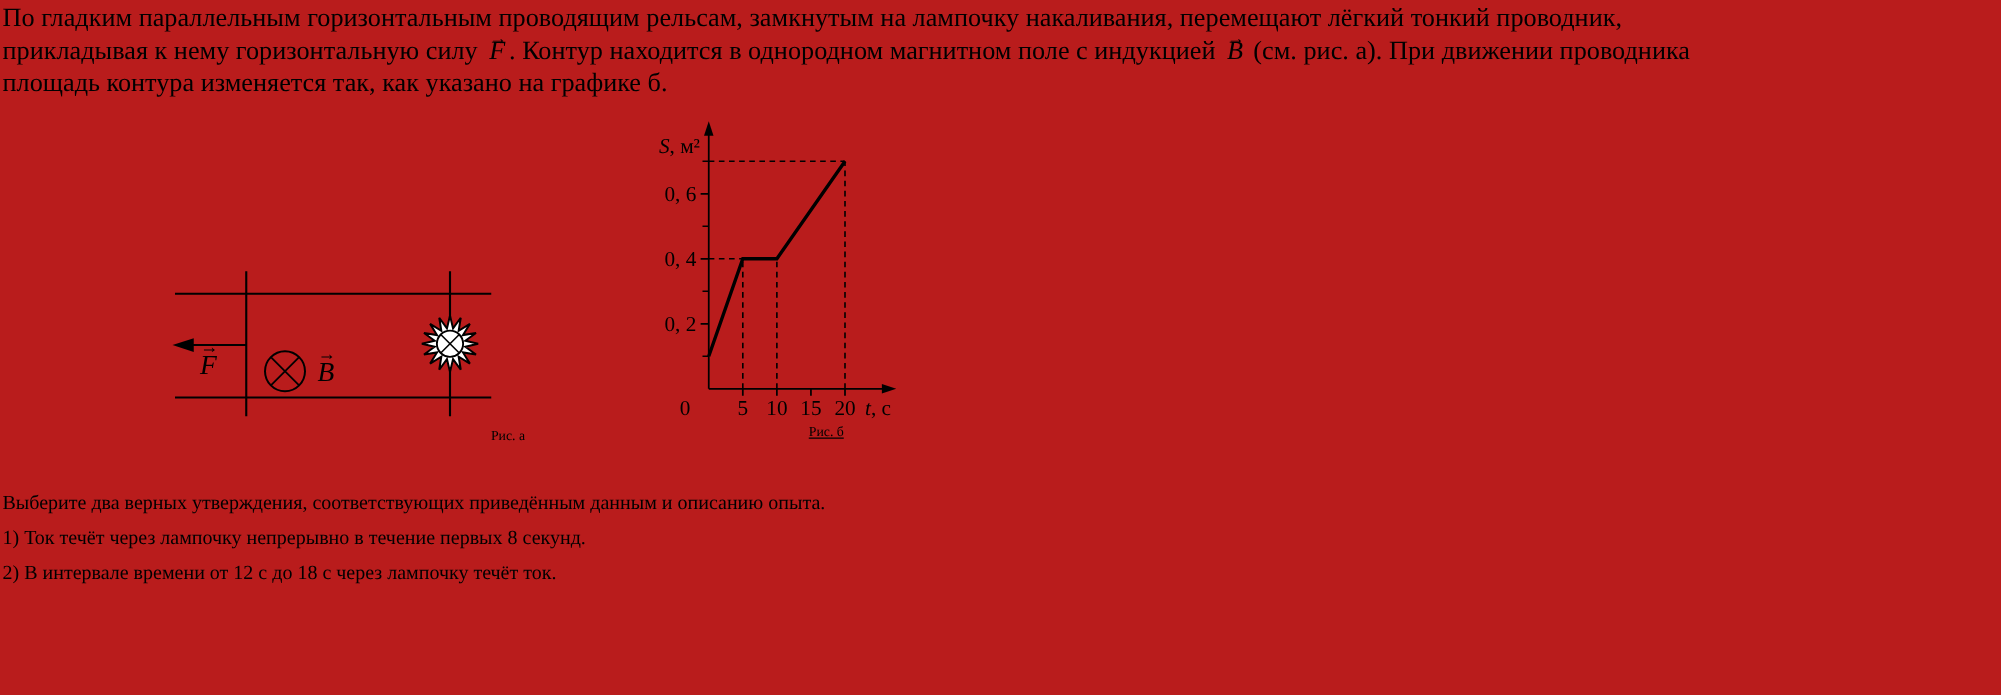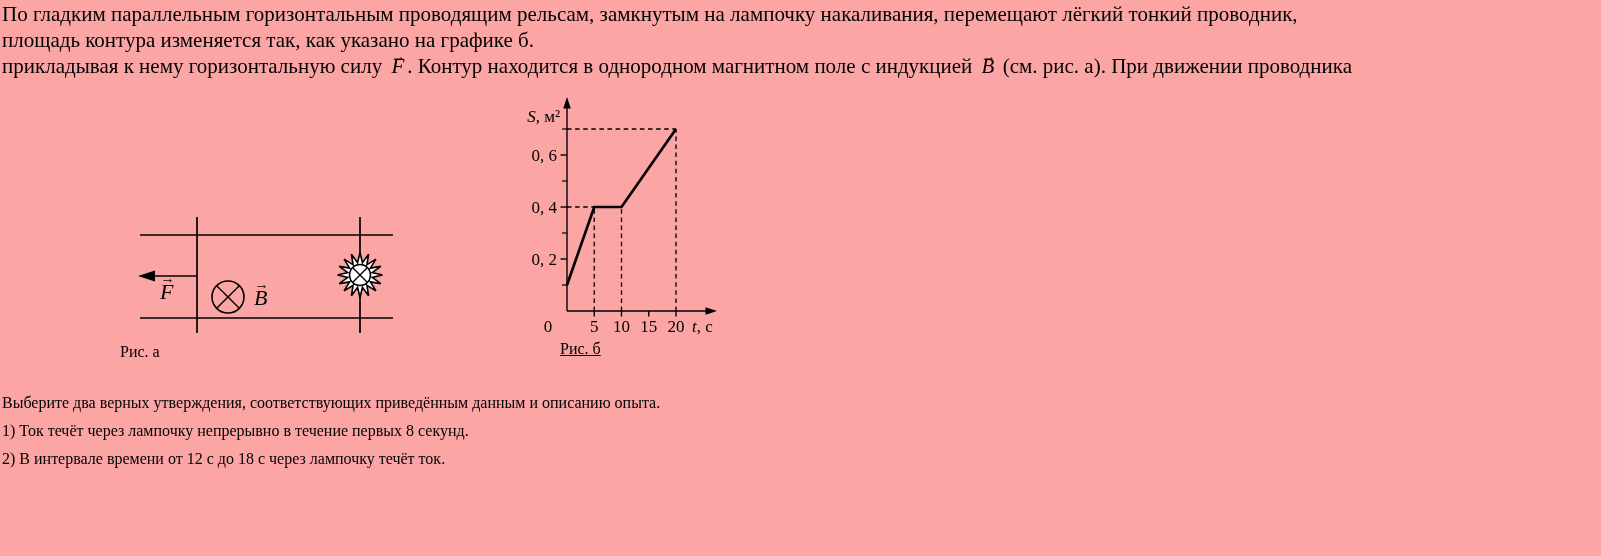--- a/index.html
+++ b/index.html
@@ -1,19 +1,19 @@
 <!DOCTYPE html>
 <html><head>
 <meta charset="utf-8">
 <style>
   html,body{margin:0;padding:0;background:#ffffff;}
   .page{
     position:relative;
     width:1601px;height:556px;
-    background:#fca5a5;
+    background:#b91c1c;
     font-family:"Liberation Serif", serif;
     color:#000000;
     overflow:hidden;
   }
   .toptext{
     position:absolute;left:2px;top:1px;width:1596px;
     font-size:21px;line-height:26px;
   }
   .question{
     position:absolute;left:2px;top:389px;width:1596px;
@@ -28,36 +28,36 @@
     content:"\2192";
     position:absolute;left:55%;transform:translateX(-50%);
     top:-0.62em;font-size:0.66em;font-style:normal;letter-spacing:0;
   }
   .figa-svg{position:absolute;left:120px;top:205px;}
   .graph-svg{position:absolute;left:470px;top:95px;}
   .fig-label{
     position:absolute;font-size:22px;z-index:3;
   }
   .caption{
-    position:absolute;font-size:16px;text-align:left;z-index:2;
+    position:absolute;font-size:11px;text-align:right;z-index:2;
   }
   .cap-a{left:120px;top:343px;width:300px;}
-  .cap-b{left:560px;top:340px;width:160px;text-decoration:underline;}
+  .cap-b{left:515px;top:340px;width:160px;text-decoration:underline;}
   .dash{stroke:#000;stroke-width:1.3;stroke-dasharray:4.5 3.6;fill:none;}
   .tick{font-size:17px;font-family:"Liberation Serif",serif;fill:#000;}
 </style>
 </head>
 <body>
 
 <div class="page">
 
   <div class="toptext">
       <div class="rich-line">По гладким параллельным горизонтальным проводящим рельсам, замкнутым на лампочку накаливания, перемещают лёгкий тонкий проводник,</div>
+      <div class="rich-line">прикладывая к нему горизонтальную силу <span class="vec">F</span>. Контур находится в однородном магнитном поле с индукцией <span class="vec">B</span> (см. рис. а). При движении проводника</div>
       <div class="rich-line">площадь контура изменяется так, как указано на графике б.</div>
-      <div class="rich-line">прикладывая к нему горизонтальную силу <span class="vec">F</span>. Контур находится в однородном магнитном поле с индукцией <span class="vec">B</span> (см. рис. а). При движении проводника</div>
     </div>
 
   <svg class="figa-svg" width="300" height="145" viewBox="0 0 300 145">
 
     <line x1="20" y1="30" x2="273" y2="30" stroke="#000" stroke-width="1.7"></line>
     <line x1="20" y1="113" x2="273" y2="113" stroke="#000" stroke-width="1.7"></line>
 
     <line x1="77" y1="12" x2="77" y2="128" stroke="#000" stroke-width="1.7"></line>
 
     <line x1="77" y1="71" x2="32" y2="71" stroke="#000" stroke-width="1.7"></line>

